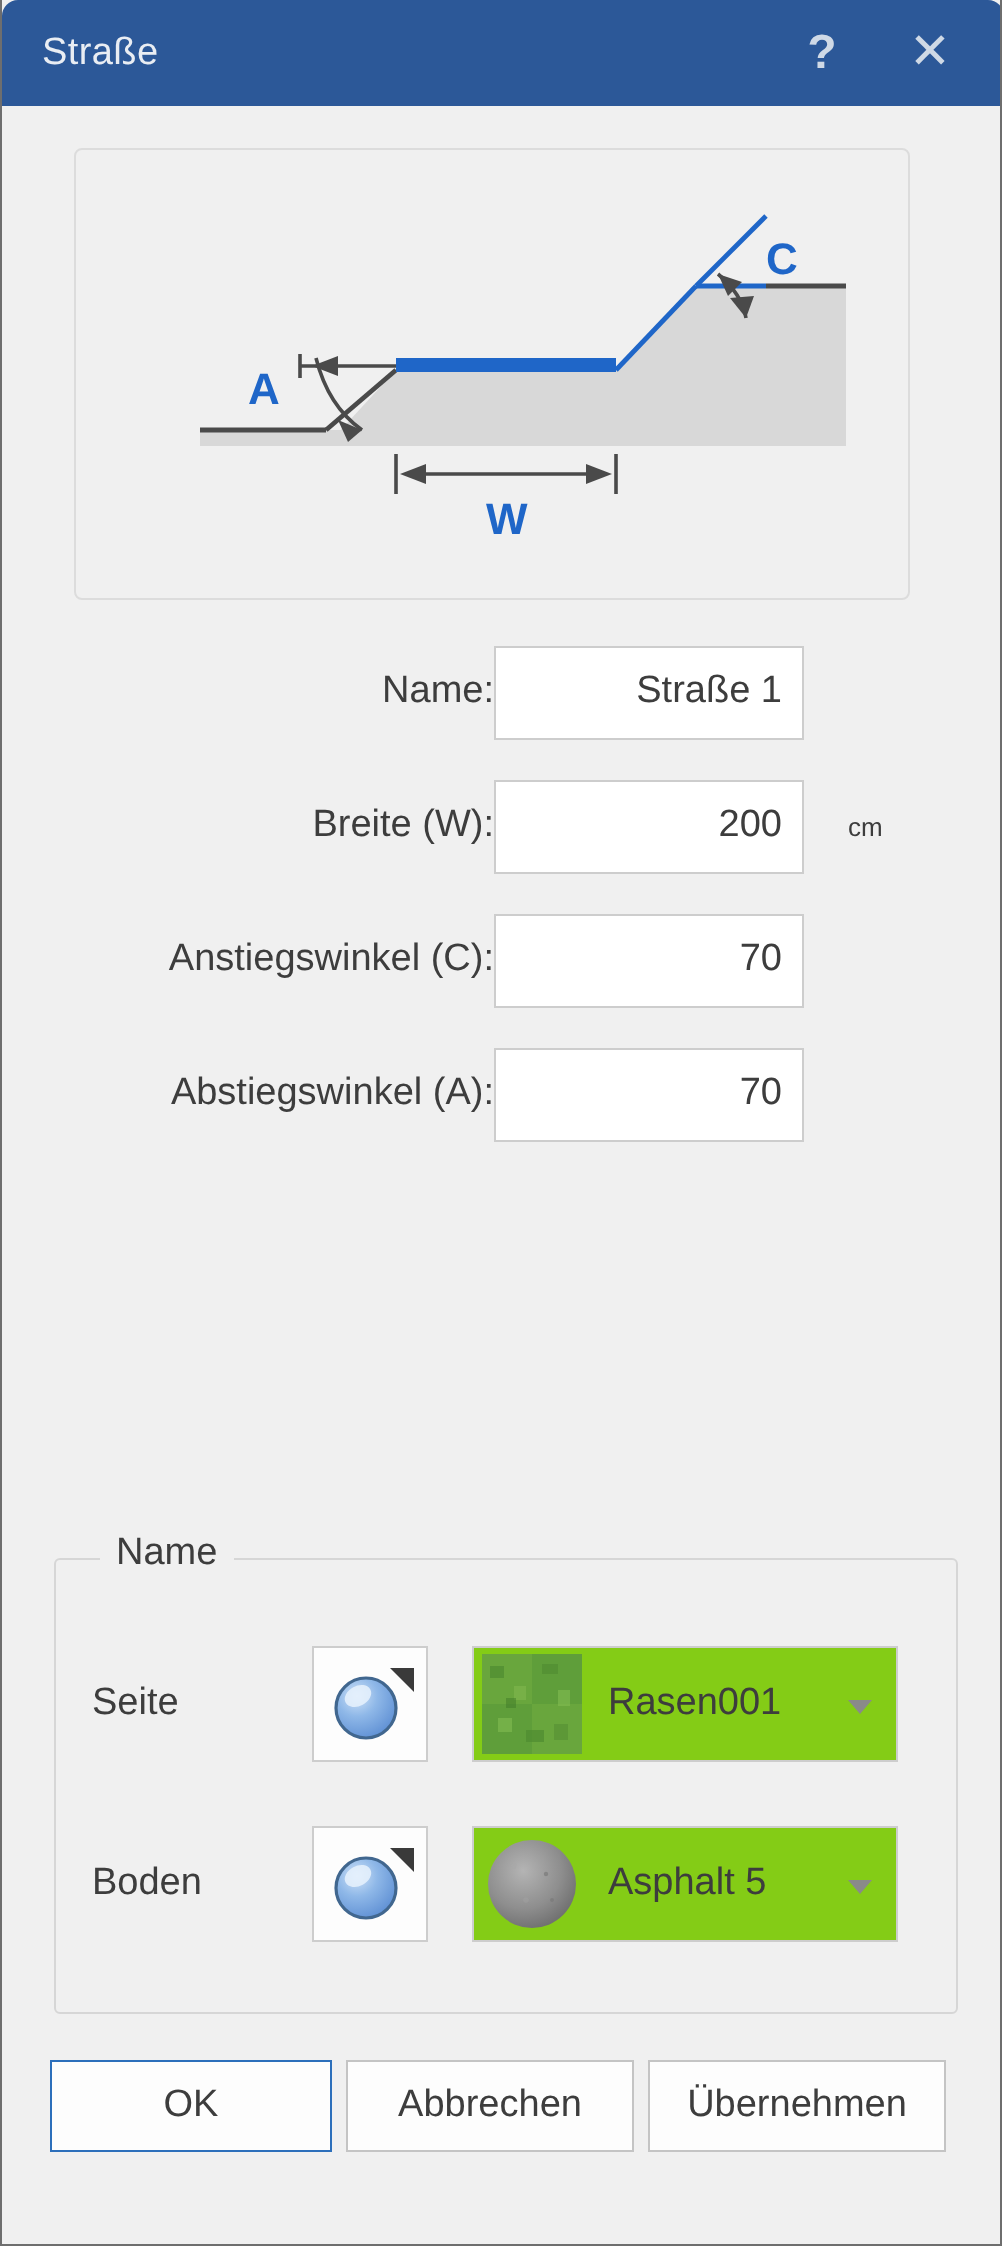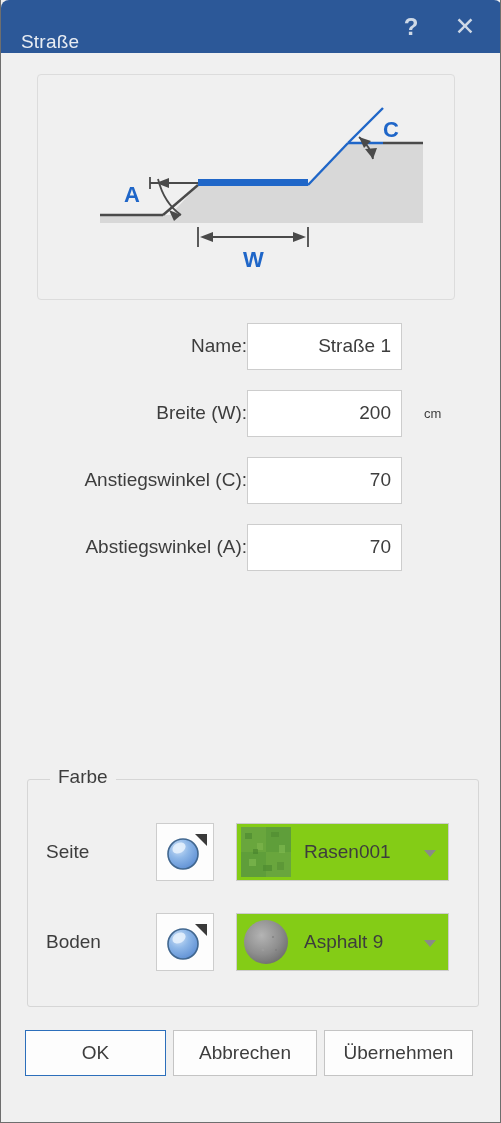--- a/index.html
+++ b/index.html
@@ -24,21 +24,21 @@
   
   .titlebar {
     position: absolute;
     left: 0; top: 0;
     width: 501px;
     height: 53px;
     background: #2c5898;
     border-top-left-radius: 8px;
     border-top-right-radius: 8px;
     display: flex;
-    align-items: flex-end;
+    align-items: center;
   }
   .title-text {
     color: #e9edf3;
     font-size: 19px;
     margin-left: 20px;
     letter-spacing: .2px;
     flex: 1;
   }
   .title-btn {
     width: 54px;
@@ -263,21 +263,21 @@
       <div class="unit"></div>
     </div>
     <div class="row">
       <div class="lbl">Abstiegswinkel (A):</div>
       <div class="field">70</div>
       <div class="unit"></div>
     </div>
   </div>
 
   <div class="group">
-    <div class="group-legend">Farbe</div>
+    <div class="group-legend">Name</div>
 
     <div class="grow seite">
       <div class="glbl">Seite</div>
       <div class="colorbtn">
         <svg width="56" height="56" viewBox="0 0 56 56">
           <defs>
             <radialGradient id="sph1" cx="35%" cy="30%" r="75%">
               <stop offset="0%" stop-color="#cfe2f7"></stop>
               <stop offset="45%" stop-color="#8fb8e8"></stop>
               <stop offset="100%" stop-color="#5f90d4"></stop>
@@ -328,21 +328,21 @@
                 <stop offset="100%" stop-color="#6b6b6b"></stop>
               </radialGradient>
             </defs>
             <circle cx="25" cy="25" r="22" fill="url(#asph)"></circle>
             <circle cx="16" cy="16" r="1.3" fill="#a8a8a8" opacity="0.7"></circle>
             <circle cx="32" cy="20" r="1.1" fill="#7a7a7a" opacity="0.7"></circle>
             <circle cx="22" cy="33" r="1.4" fill="#a0a0a0" opacity="0.6"></circle>
             <circle cx="35" cy="33" r="1" fill="#777" opacity="0.6"></circle>
           </svg>
         </div>
-        <div class="combo-text">Asphalt 9</div>
+        <div class="combo-text">Asphalt 5</div>
         <div class="combo-arrow"></div>
       </div>
     </div>
   </div>
 
   <div class="buttons">
     <div class="btn ok">OK</div>
     <div class="btn cancel">Abbrechen</div>
     <div class="btn apply">Übernehmen</div>
   </div>

